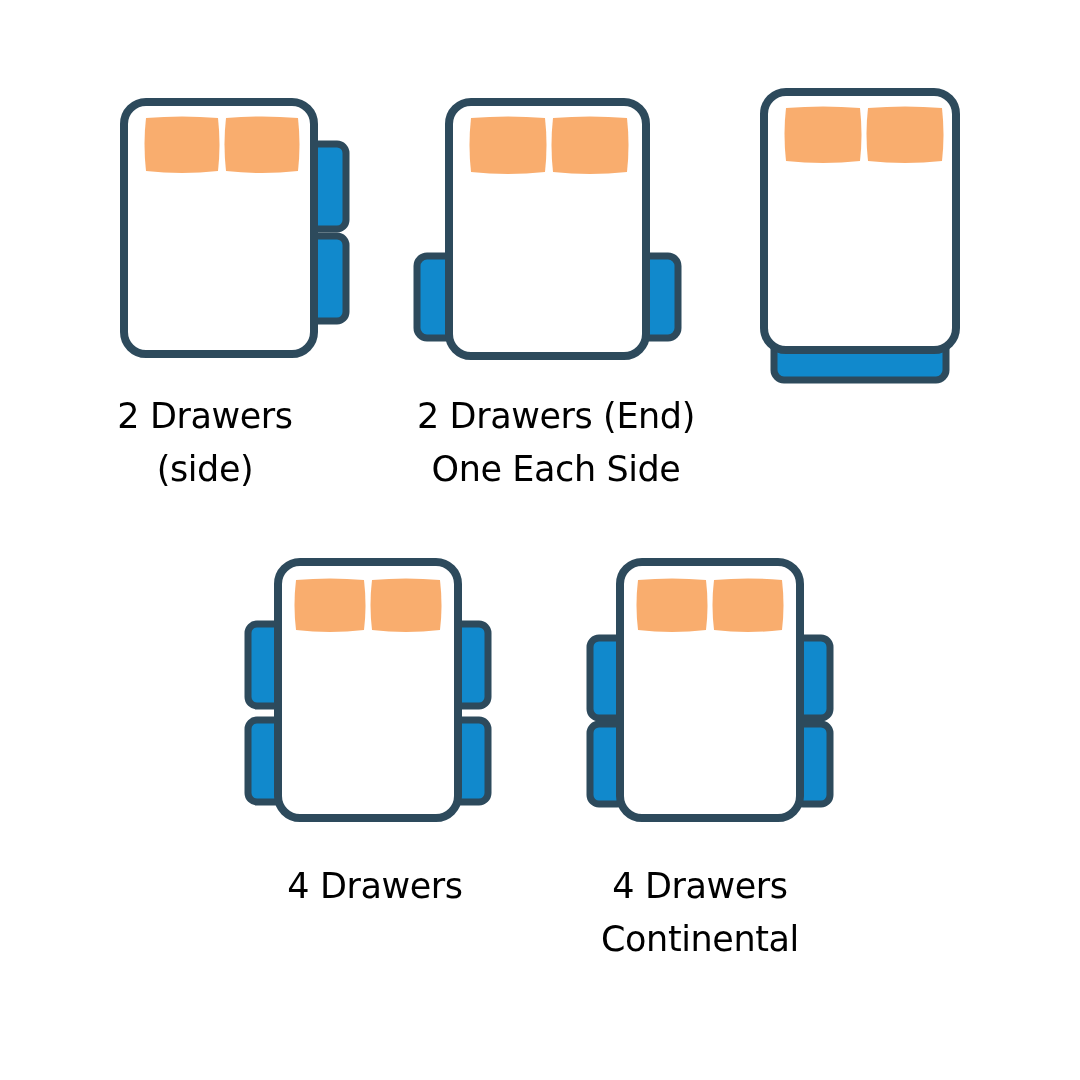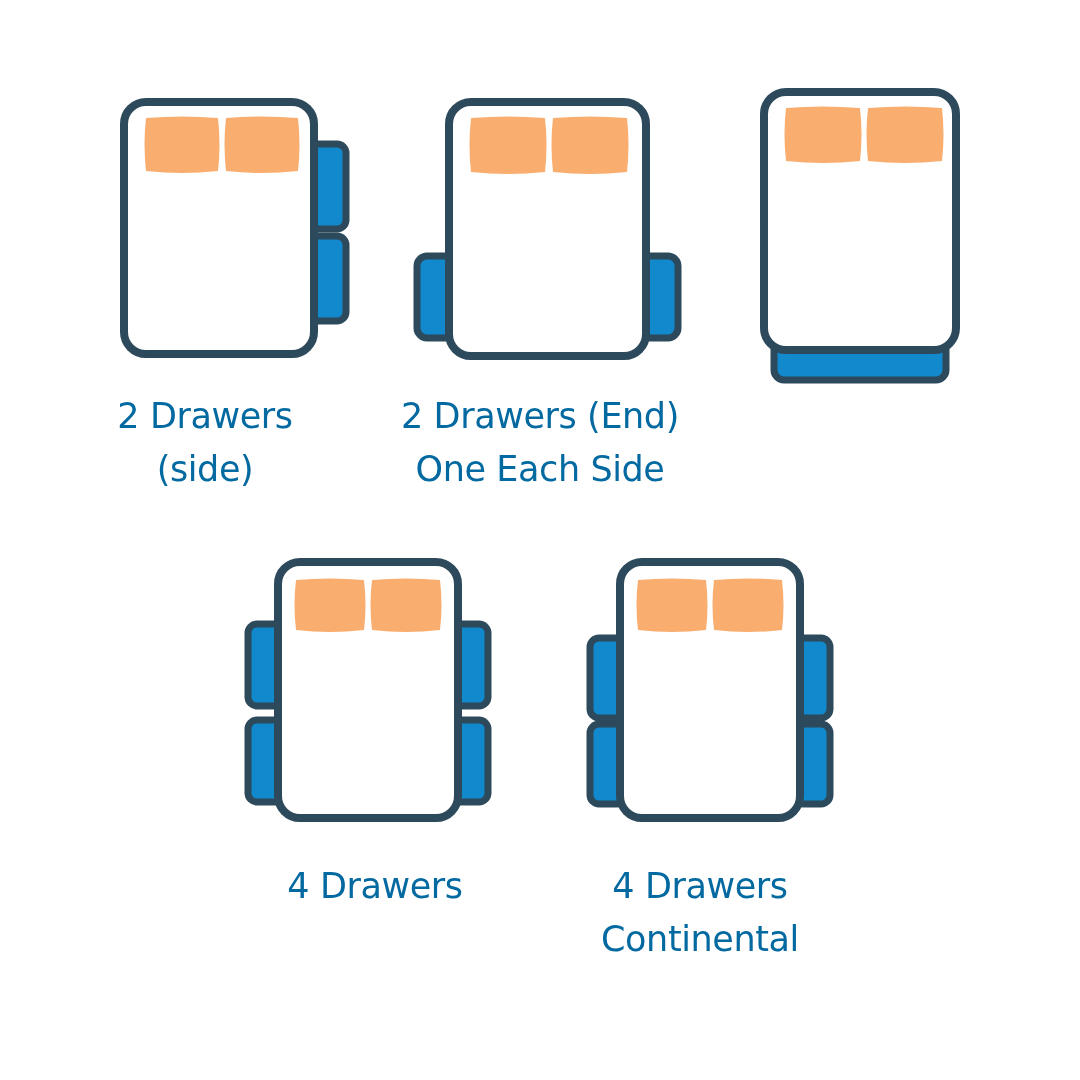--- a/index.html
+++ b/index.html
@@ -30,37 +30,37 @@
     overflow: visible;
   }
 
   .bed-label {
     position: absolute;
     text-align: center;
     font-family: "DejaVu Sans", "Liberation Sans", sans-serif;
     font-weight: 400;
     font-size: 35px;
     line-height: 1.52;
-    color: #0369a1;
+    color: #000000;
     letter-spacing: -0.4px;
     white-space: pre-line;
   }
 
   
   #bed-1 { left: 110px;  top: 88px;  }
   #bed-2 { left: 405px;  top: 88px;  }
   #bed-3 { left: 750px;  top: 78px;  }
 
   
   #bed-4 { left: 238px;  top: 552px; }
   #bed-5 { left: 580px;  top: 552px; }
 
   
   #label-1 { left: 70px;  top: 390px; width: 270px; }
-  #label-2 { left: 380px; top: 390px; width: 320px; }
+  #label-2 { left: 396px; top: 390px; width: 320px; }
   #label-3 { left: 740px; top: 398px; width: 240px; }
   #label-4 { left: 240px; top: 860px; width: 270px; }
   #label-5 { left: 560px; top: 860px; width: 280px; }
 </style>
 </head>
 <body>
 
 <div id="stage">
 
   <div class="bed-cell" id="bed-1">

